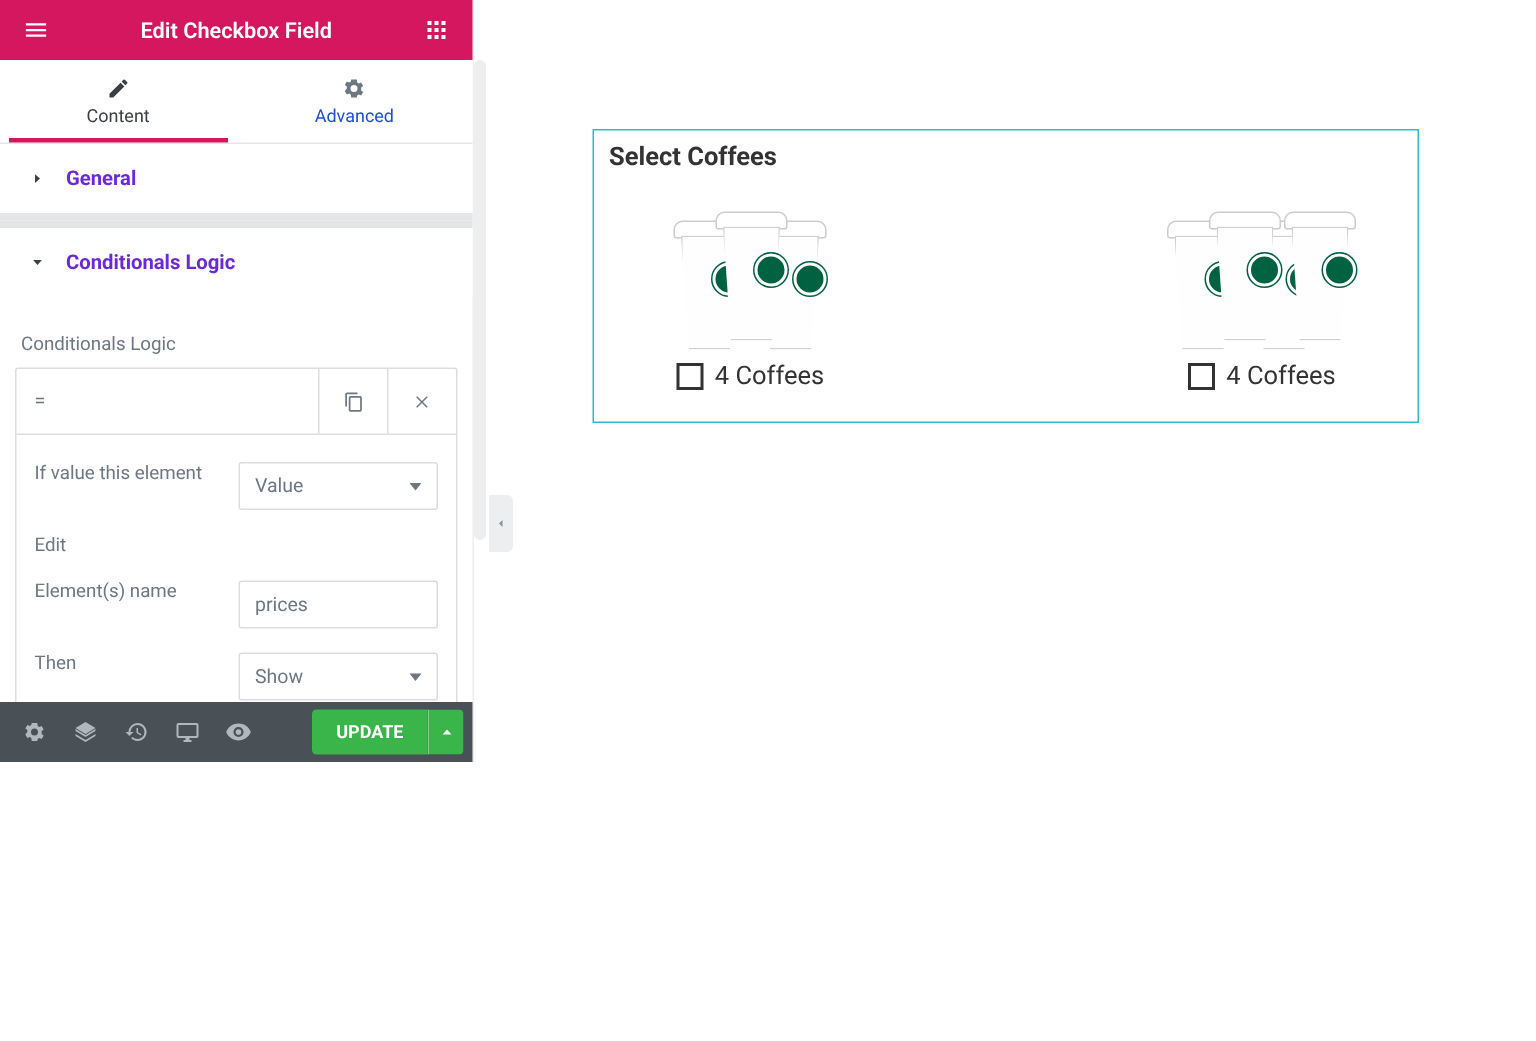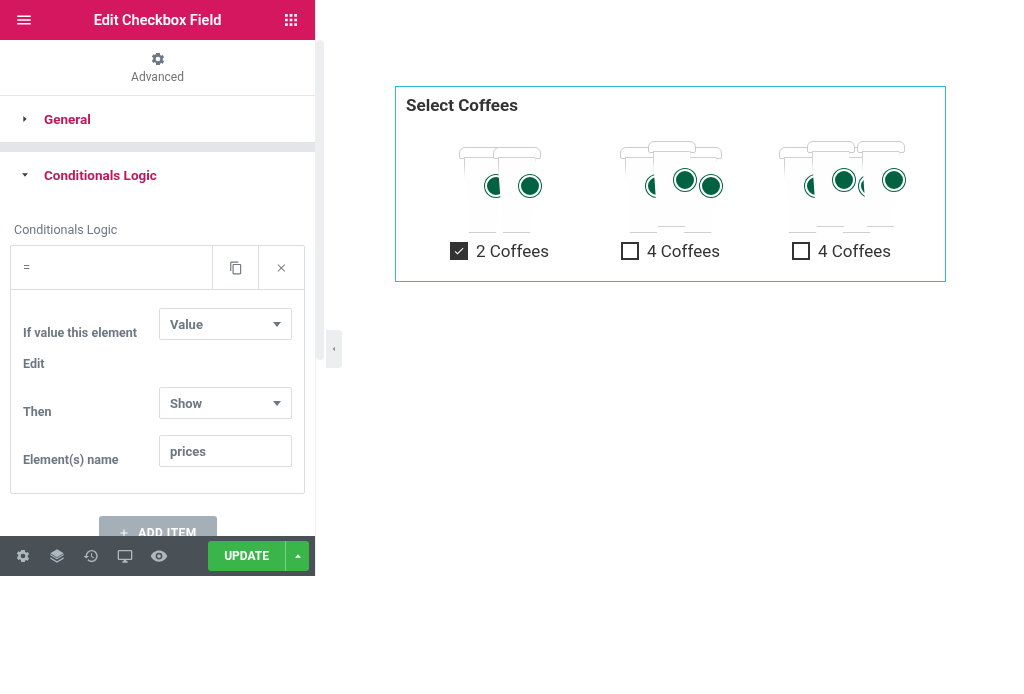--- a/index.html
+++ b/index.html
@@ -21,21 +21,21 @@
     font-size: 13px;
     color: var(--text-dark);
     background: #fff;
     width: 1024px;
     height: 694px;
     overflow: hidden;
     position: relative;
   }
   .sidebar {
     width: var(--sidebar-width);
-    height: 576px;
+    height: 508px;
     background: #fff;
     display: flex;
     flex-direction: column;
     position: absolute;
     left: 0; top: 0;
     border-right: 1px solid #eee;
   }
   .sidebar-header {
     height: 40px;
     background: var(--pink);
@@ -56,21 +56,21 @@
     background: #fff;
   }
   .tab {
     flex: 1;
     display: flex;
     flex-direction: column;
     align-items: center;
     justify-content: center;
     gap: 3px;
     cursor: pointer;
-    color: #737373;
+    color: #1d4ed8;
     position: relative;
     font-size: 12px;
   }
   .tab svg { fill: #6d7882; }
   .tab.active { color: #3a3f44; }
   .tab.active svg { fill: #3a3f44; }
   .tab.active::after {
     content: "";
     position: absolute;
     left: 6px; right: 6px; bottom: 0;
@@ -86,21 +86,21 @@
     background: #e3e5e7;
   }
   .section-head {
     display: flex;
     align-items: center;
     gap: 14px;
     padding: 15px 20px;
     cursor: pointer;
     font-weight: 700;
     font-size: 13.5px;
-    color: #be185d;
+    color: #6d28d9;
     background: #fff;
   }
   .section-head svg { fill: #3a3f44; }
   .panel-body {
     padding: 10px 10px 20px 10px;
   }
   .field-label {
     padding: 14px 4px 8px 4px;
     font-size: 12.5px;
     color: #6d7882;
@@ -126,24 +126,23 @@
     display: flex;
     align-items: center;
     justify-content: center;
     border-left: 1px solid #dcdde0;
     cursor: pointer;
   }
   .logic-action svg { fill:#6d7882; }
   .logic-body { padding: 10px 12px 18px; }
   .logic-row {
     display: flex;
-    align-items: flex-end;
+    align-items: flex-start;
     gap: 8px;
     padding: 8px 0;
-    font-weight: bold;
   }
   .logic-row-label {
     width: 128px;
     font-size: 12.5px;
     color: #6d7882;
   }
   .control {
     flex: 1;
     height: 32px;
     border: 1px solid #dcdde0;
@@ -320,20 +319,26 @@
     </div>
     <div>Edit Checkbox Field</div>
     <div class="icon-btn">
       <svg width="16" height="16" viewBox="0 0 24 24">
           <path d="M3 3h4v4H3zM10 3h4v4h-4zM17 3h4v4h-4zM3 10h4v4H3zM10 10h4v4h-4zM17 10h4v4h-4zM3 17h4v4H3zM10 17h4v4h-4zM17 17h4v4h-4z"></path>
         </svg>
     </div>
   </div>
 
   <div class="tabs">
+    <div class="tab active">
+      <svg width="16" height="16" viewBox="0 0 24 24">
+          <path d="M3 17.25V21h3.75L17.81 9.94l-3.75-3.75L3 17.25zM20.71 7.04a1 1 0 000-1.41l-2.34-2.34a1 1 0 00-1.41 0l-1.83 1.83 3.75 3.75 1.83-1.83z"></path>
+        </svg>
+      <span>Content</span>
+    </div>
     <div class="tab">
       <svg width="16" height="16" viewBox="0 0 24 24">
           <path d="M19.14 12.94a7.14 7.14 0 000-1.88l2.03-1.58-2-3.46-2.39.96a7.03 7.03 0 00-1.62-.94L14.8 3h-5.6l-.36 2.04c-.58.24-1.12.56-1.62.94l-2.39-.96-2 3.46 2.03 1.58a7.14 7.14 0 000 1.88L2.83 14.5l2 3.46 2.39-.96c.5.38 1.04.7 1.62.94L9.2 21h5.6l.36-2.04c.58-.24 1.12-.56 1.62-.94l2.39.96 2-3.46-2.03-1.58zM12 15.5A3.5 3.5 0 1115.5 12 3.5 3.5 0 0112 15.5z"></path>
         </svg>
       <span>Advanced</span>
     </div>
   </div>
 
   <div class="panel-scroll">
     <div class="section-head">
@@ -373,29 +378,29 @@
           <div class="logic-row">
             <div class="logic-row-label">If value this element</div>
             <div class="control select">
               <span>Value</span>
             </div>
           </div>
           <div class="logic-row">
             <div class="logic-row-label">Edit</div>
           </div>
           <div class="logic-row">
+            <div class="logic-row-label">Element(s) name</div>
+            <div class="control">
+              <span>prices</span>
+            </div>
+          </div>
+          <div class="logic-row">
             <div class="logic-row-label">Then</div>
             <div class="control select">
               <span>Show</span>
-            </div>
-          </div>
-          <div class="logic-row">
-            <div class="logic-row-label">Element(s) name</div>
-            <div class="control">
-              <span>prices</span>
             </div>
           </div>
         </div>
       </div>
 
       <div class="add-item-btn">
         <svg width="12" height="12" viewBox="0 0 24 24">
             <path d="M19 13h-6v6h-2v-6H5v-2h6V5h2v6h6v2z"></path>
           </svg>
         <span>ADD ITEM</span>
@@ -448,80 +453,58 @@
     <svg width="8" height="12" viewBox="0 0 24 24">
         <path d="M15 19l-7-7 7-7z"></path>
       </svg>
   </div>
 
   <div class="widget-box">
     <div class="widget-title">Select Coffees</div>
     <div class="coffee-options" id="coffee-options">
         <div class="coffee-opt">
           <div class="cups-row zcluster">
-            <div class="cup" style="z-index: 1;">
-              <div class="lid"></div>
-              <div class="body"></div>
-              <div class="logo"></div>
-            </div>
-            <div class="cup" style="z-index: 2;">
+            <div class="cup" style="z-index: 1; transform: translateY(0px);">
+              <div class="lid"></div>
+              <div class="body"></div>
+              <div class="logo"></div>
+            </div>
+            <div class="cup" style="z-index: 2; margin-left: -16px; transform: translateY(-6px);">
+              <div class="lid"></div>
+              <div class="body"></div>
+              <div class="logo"></div>
+            </div>
+            <div class="cup" style="z-index: 1; margin-left: -18px; transform: translateY(0px);">
               <div class="lid"></div>
               <div class="body"></div>
               <div class="logo"></div>
             </div>
           </div>
           <div class="opt-label">
-            <div class="chk checked">
-              <svg width="12" height="12" viewBox="0 0 24 24">
-                <path d="M9 16.17L4.83 12 3.41 13.41 9 19 21 7l-1.41-1.41z"></path>
-              </svg>
-            </div>
-            <span>2 Coffees</span>
+            <div class="chk"></div>
+            <span>4 Coffees</span>
           </div>
         </div>
         <div class="coffee-opt">
           <div class="cups-row zcluster">
             <div class="cup" style="z-index: 1; transform: translateY(0px);">
               <div class="lid"></div>
               <div class="body"></div>
               <div class="logo"></div>
             </div>
             <div class="cup" style="z-index: 2; margin-left: -16px; transform: translateY(-6px);">
               <div class="lid"></div>
               <div class="body"></div>
               <div class="logo"></div>
             </div>
             <div class="cup" style="z-index: 1; margin-left: -18px; transform: translateY(0px);">
               <div class="lid"></div>
               <div class="body"></div>
               <div class="logo"></div>
             </div>
-          </div>
-          <div class="opt-label">
-            <div class="chk"></div>
-            <span>4 Coffees</span>
-          </div>
-        </div>
-        <div class="coffee-opt">
-          <div class="cups-row zcluster">
-            <div class="cup" style="z-index: 1; transform: translateY(0px);">
-              <div class="lid"></div>
-              <div class="body"></div>
-              <div class="logo"></div>
-            </div>
-            <div class="cup" style="z-index: 2; margin-left: -16px; transform: translateY(-6px);">
-              <div class="lid"></div>
-              <div class="body"></div>
-              <div class="logo"></div>
-            </div>
-            <div class="cup" style="z-index: 1; margin-left: -18px; transform: translateY(0px);">
-              <div class="lid"></div>
-              <div class="body"></div>
-              <div class="logo"></div>
-            </div>
             <div class="cup" style="z-index: 2; margin-left: -20px; transform: translateY(-6px);">
               <div class="lid"></div>
               <div class="body"></div>
               <div class="logo"></div>
             </div>
           </div>
           <div class="opt-label">
             <div class="chk"></div>
             <span>4 Coffees</span>
           </div>

